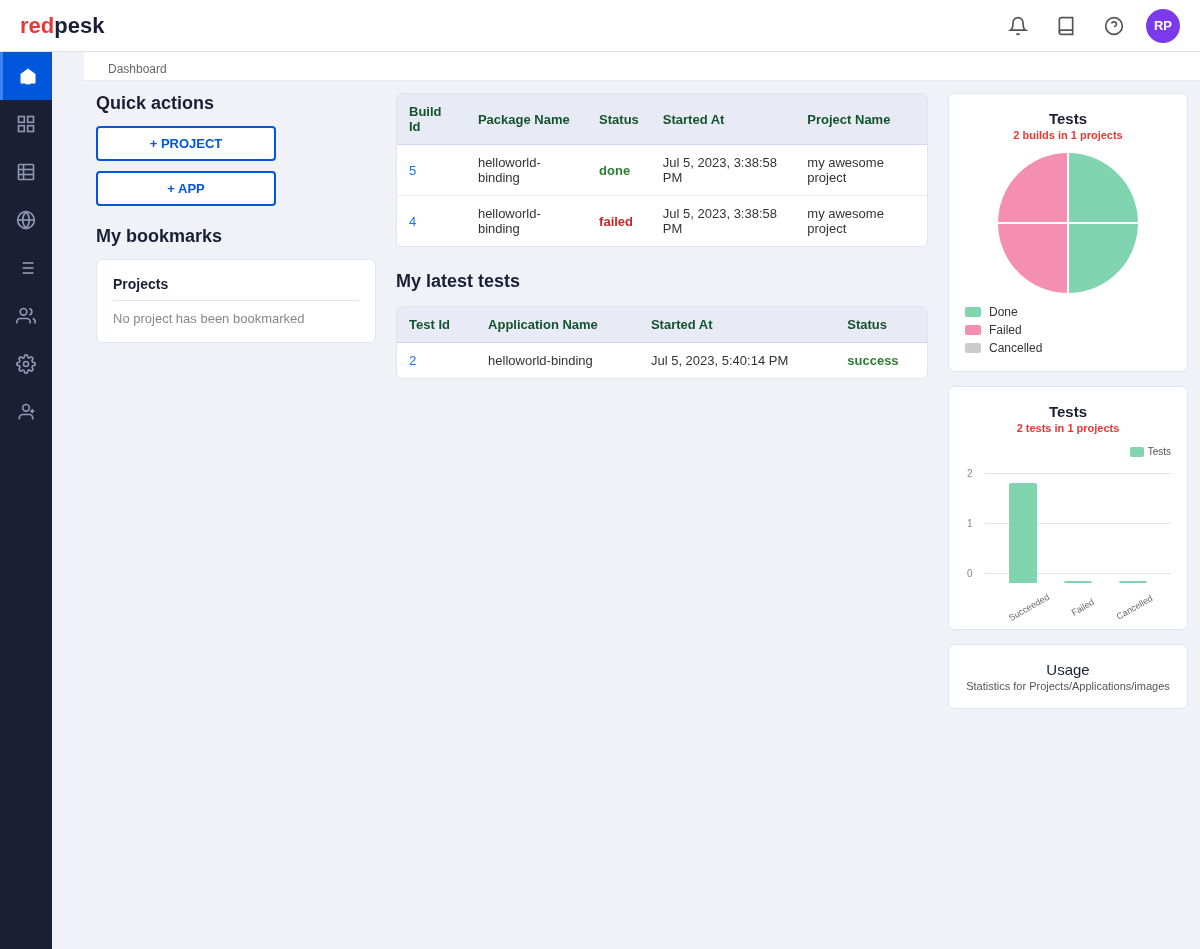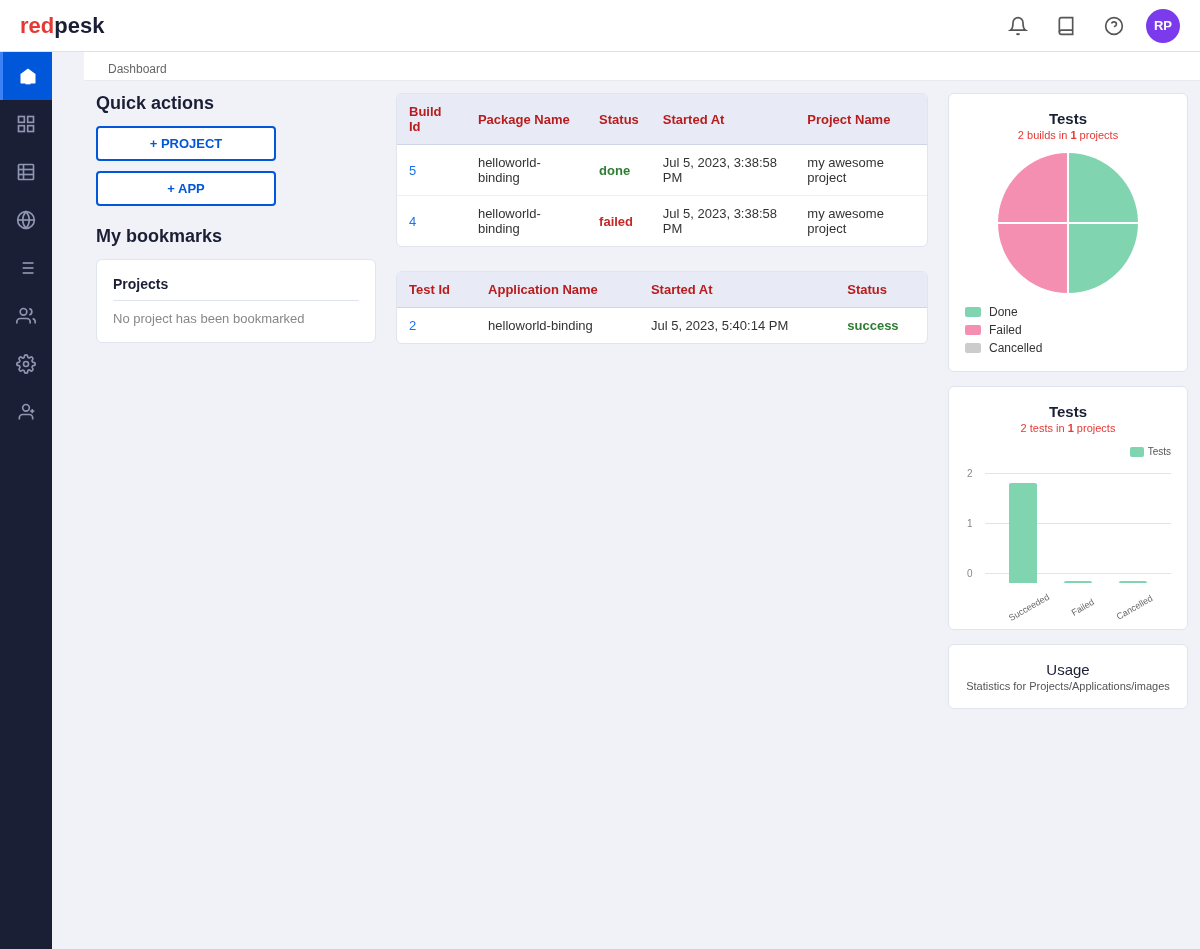--- a/index.html
+++ b/index.html
@@ -42,35 +42,35 @@
     .bookmark-card { background: #fff; border-radius: 6px; padding: 16px; margin-bottom: 14px; border: 1px solid #e0e4ef; }
     .bookmark-card-title { font-size: 14px; font-weight: 700; color: #1a1f36; margin-bottom: 10px; border-bottom: 1px solid #e0e4ef; padding-bottom: 8px; }
     .bookmark-empty { color: #888; font-size: 13px; }
 
     
     .center-panel { flex: 1; }
     .panel-title { font-size: 18px; font-weight: 700; color: #1a1f36; margin-bottom: 14px; }
     .table-card { background: #fff; border-radius: 6px; border: 1px solid #e0e4ef; margin-bottom: 24px; overflow: hidden; }
     table { width: 100%; border-collapse: collapse; }
     thead tr { background: #e8eaf5; }
-    thead th { padding: 10px 12px; text-align: left; font-size: 13px; font-weight: 600; color: #b91c1c; border-bottom: 1px solid #d0d4e8; }
+    thead th { padding: 10px 12px; text-align: left; font-size: 13px; font-weight: 600; color: #14532d; border-bottom: 1px solid #d0d4e8; }
     tbody tr { border-bottom: 1px solid #eef0f7; }
     tbody tr:last-child { border-bottom: none; }
     tbody td { padding: 10px 12px; font-size: 13px; color: #333; }
     .link { color: #1a73e8; text-decoration: none; cursor: pointer; }
     .status-done { color: #2e7d32; font-weight: 600; }
     .status-failed { color: #c62828; font-weight: 600; }
     .status-success { color: #2e7d32; font-weight: 600; }
 
     
     .right-panel { width: 240px; flex-shrink: 0; }
     .chart-card { background: #fff; border-radius: 6px; border: 1px solid #e0e4ef; padding: 16px; margin-bottom: 14px; }
     .chart-title { font-size: 15px; font-weight: 700; color: #1a1f36; text-align: center; margin-bottom: 2px; }
     .chart-subtitle { font-size: 11px; color: #555; text-align: center; margin-bottom: 12px; }
-    .chart-subtitle span { color: #e53935; font-weight: 400; }
+    .chart-subtitle span { color: #e53935; font-weight: 700; }
 
     
     .pie-container { display: flex; justify-content: center; margin-bottom: 12px; }
     .legend { display: flex; flex-direction: column; gap: 4px; margin-top: 8px; }
     .legend-item { display: flex; align-items: center; gap: 8px; font-size: 12px; color: #333; }
     .legend-dot { width: 16px; height: 10px; border-radius: 2px; flex-shrink: 0; }
 
     .usage-card { background: #fff; border-radius: 6px; border: 1px solid #e0e4ef; padding: 16px; }
     .usage-title { font-size: 15px; font-weight: 400; color: #1a1f36; text-align: center; margin-bottom: 2px; }
     .usage-subtitle { font-size: 11px; color: #555; text-align: center; }
@@ -217,20 +217,21 @@
     <td><a class="link">4</a></td>
     <td>helloworld-binding</td>
     <td><span class="status-failed">failed</span></td>
     <td>Jul 5, 2023, 3:38:58 PM</td>
     <td>my awesome project</td>
   </tr>
                 </tbody>
             </table>
           </div>
 
+          <div class="panel-title">My latest tests</div>
           <div class="table-card">
             <table>
               <thead>
                 <tr>
                   <th>Test Id</th>
                   <th>Application Name</th>
                   <th>Started At</th>
                   <th>Status</th>
                 </tr>
               </thead>

